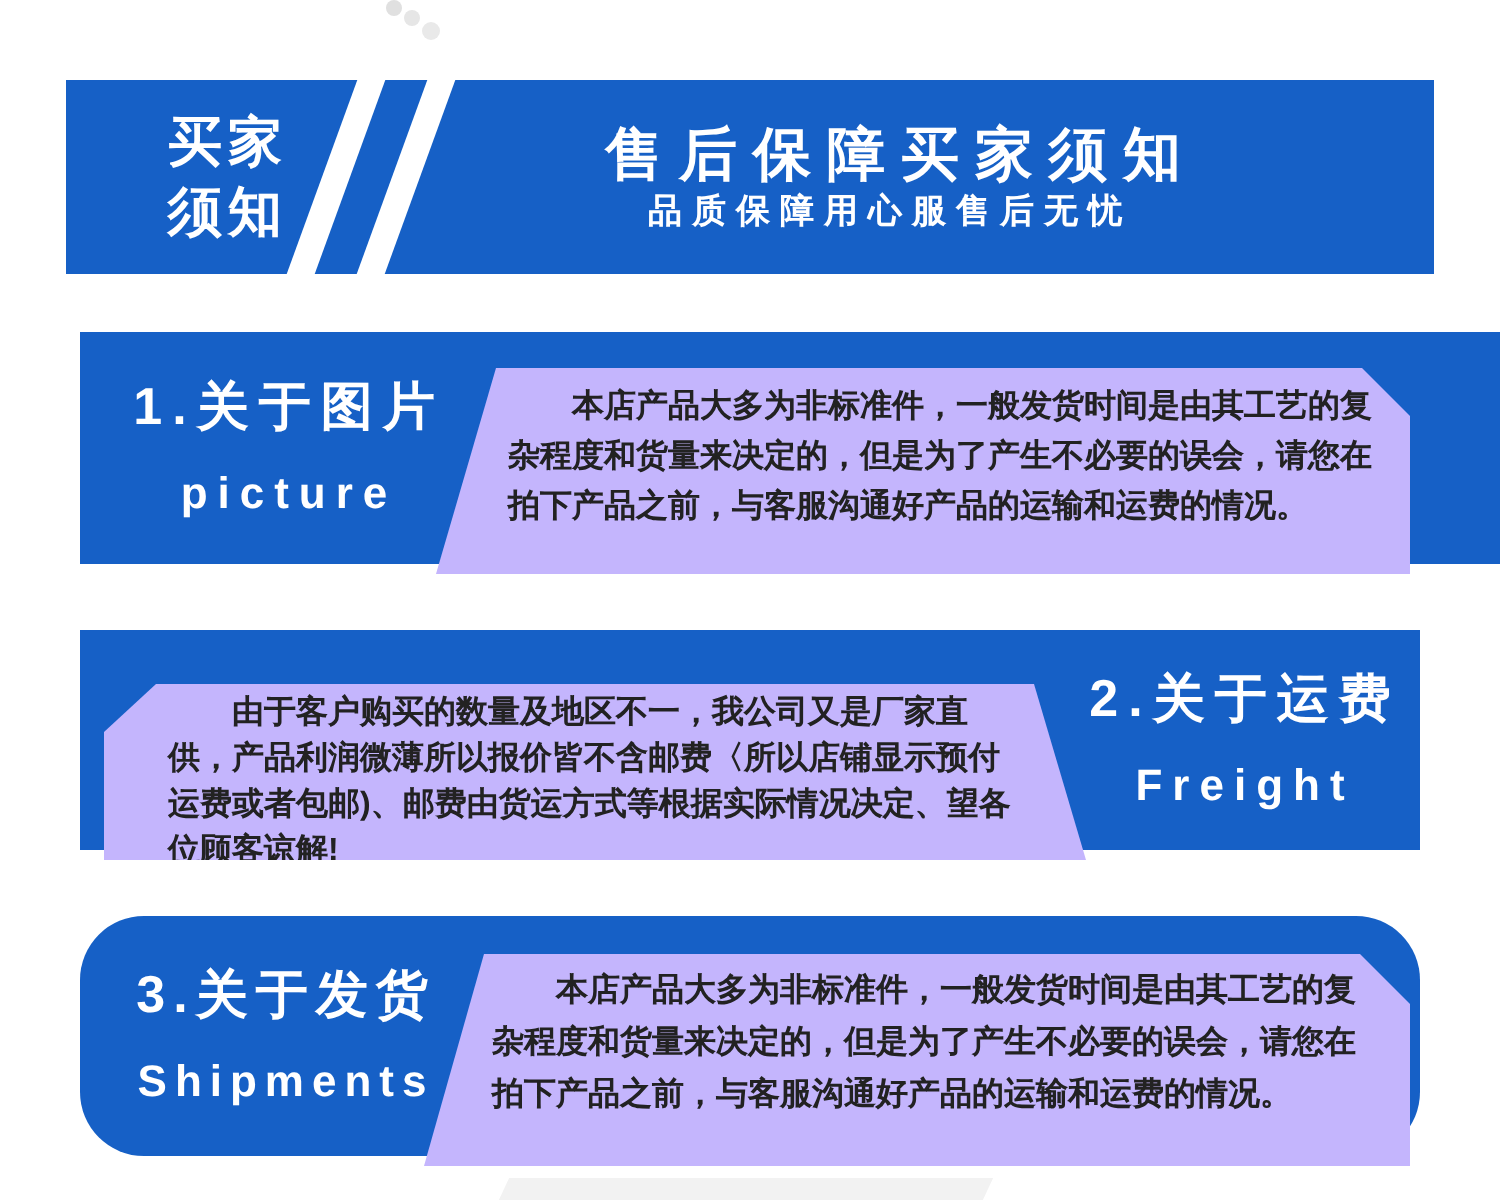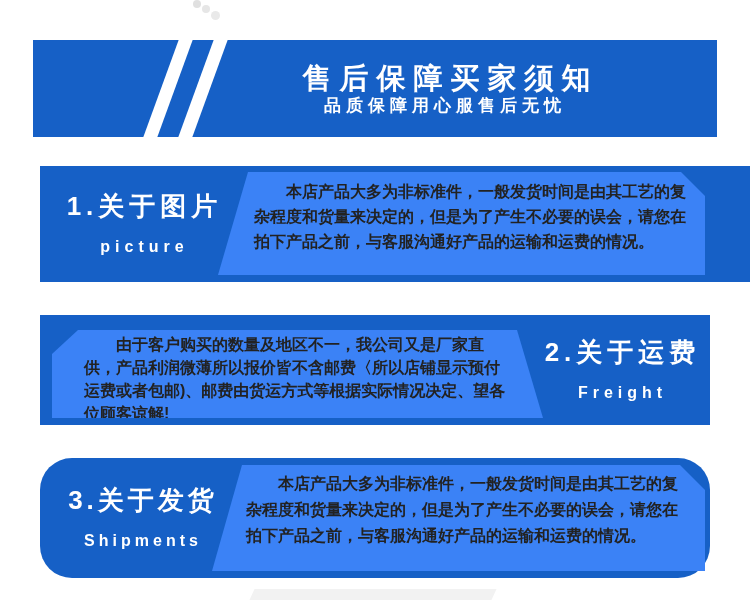--- a/index.html
+++ b/index.html
@@ -45,23 +45,23 @@
   .section{position:absolute;left:40px;width:670px;background:#1660c6;}
   .sec1{top:166px;height:116px;padding-left:47px;}
   .sec2{top:315px;height:110px;}
   .sec3{top:458px;height:120px;border-radius:32px;}
 
   .label-wrap{
     position:absolute;top:50%;transform:translateY(-50%);
     text-align:center;color:#fff;
   }
   .label-cn{font-size:26px;font-weight:700;letter-spacing:5px;line-height:1;}
-  .label-en{font-size:16px;font-weight:700;letter-spacing:5px;line-height:1;margin-top:20px;}
+  .label-en{font-size:22px;font-weight:700;letter-spacing:5px;line-height:1;margin-top:20px;}
 
-  .card{position:absolute;background:#3b82f6;}
+  .card{position:absolute;background:#c4b5fd;margin-top:12px;}
   .card p{
     margin:0;color:#222222;font-weight:700;font-size:16px;
     text-indent:2em;
   }
 
   
   .sec1 .label-wrap{left:12px;width:185px;}
   .card1{
     left:178px;top:6px;width:487px;height:103px;
     clip-path:polygon(30px 0, 463px 0, 487px 24px, 487px 103px, 0 103px);
@@ -95,20 +95,24 @@
 </head>
 <body>
 
 <div class="stage">
 
   <span class="dot dot1"></span>
   <span class="dot dot2"></span>
   <span class="dot dot3"></span>
 
   <div class="header">
+    <div class="side-label">
+      <div>买家</div>
+      <div>须知</div>
+    </div>
     <div class="stripe stripe1"></div>
     <div class="stripe stripe2"></div>
     <div class="header-titles">
       <div class="header-title">售后保障买家须知</div>
       <div class="header-subtitle">品质保障用心服售后无忧</div>
     </div>
   </div>
 
   <div class="section sec1">
     <div class="label-wrap">

